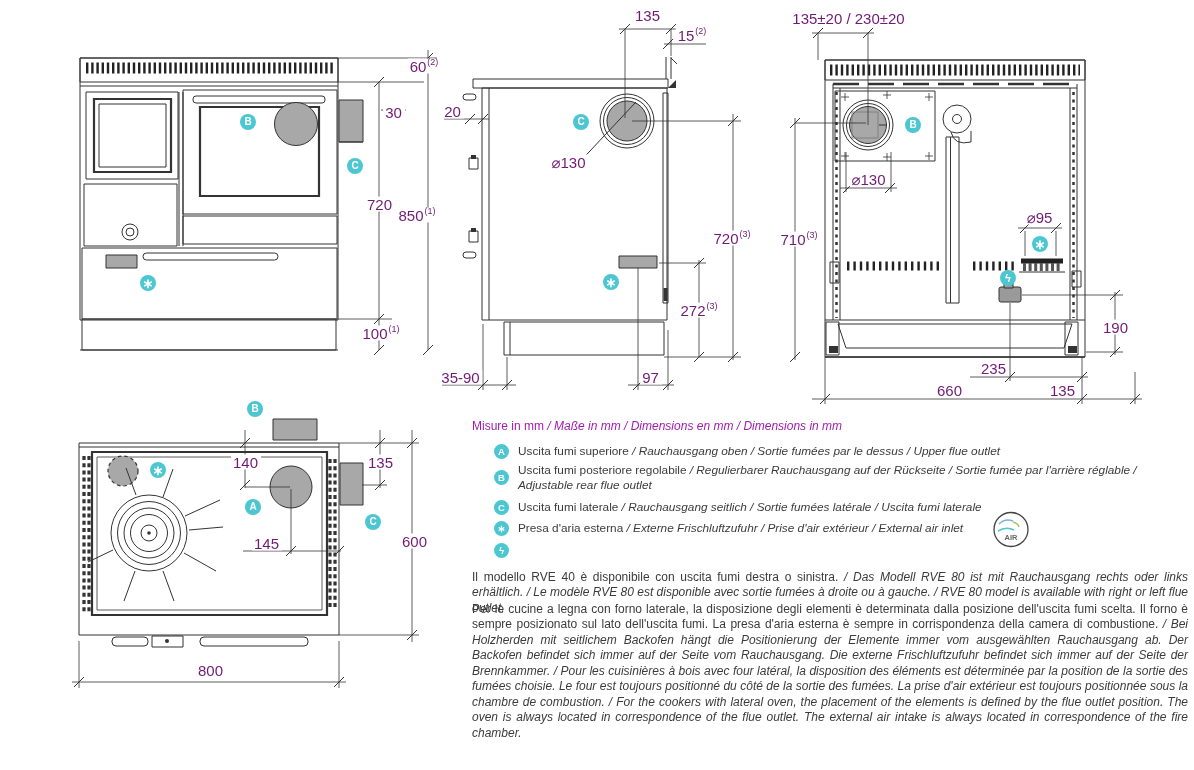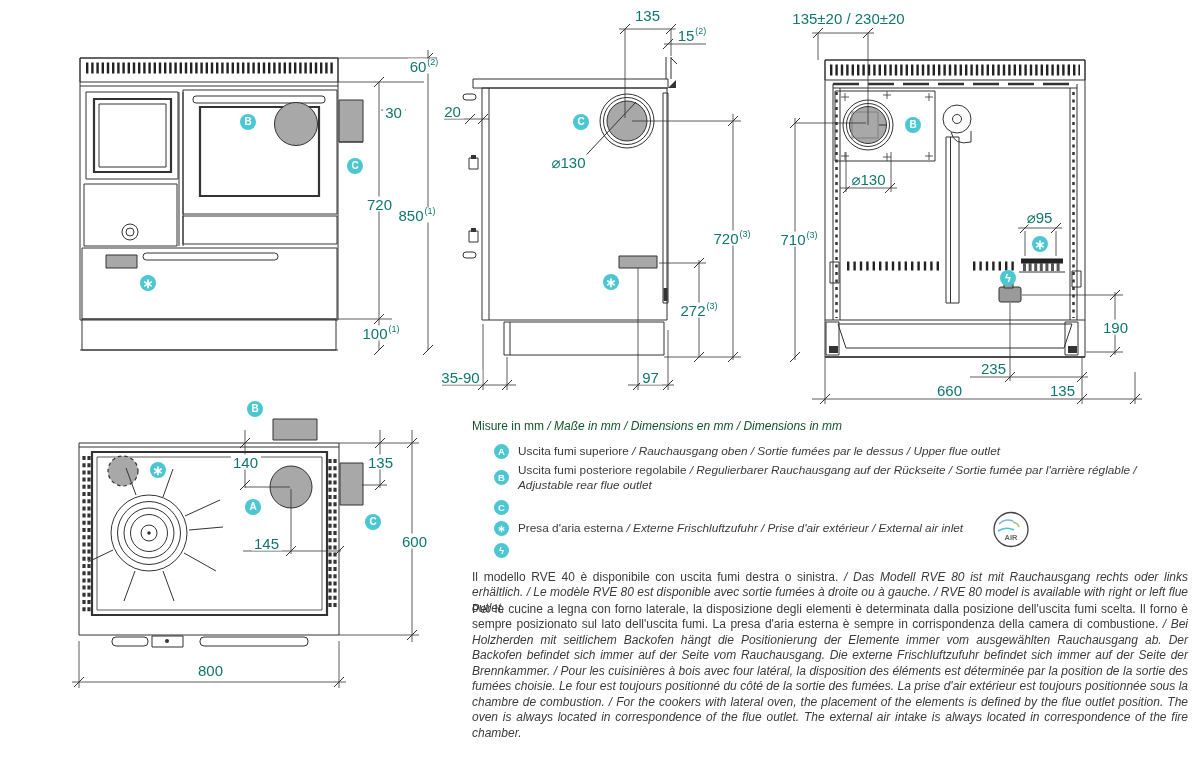--- a/index.html
+++ b/index.html
@@ -6,31 +6,31 @@
     font-family:"Liberation Sans", sans-serif;}
   #stage{position:relative;width:1194px;height:770px;background:#fff;}
   svg{position:absolute;left:0;top:0;}
   svg *{vector-effect:non-scaling-stroke;}
   .s{stroke:#333;fill:none;stroke-width:1px;}
   .s2{stroke-width:2.2px;}
   .s15{stroke-width:1.5px;}
   .thin{stroke-width:0.8px;}
   .g{fill:#a8a8a8;stroke:#333;stroke-width:1px;}
   
-  .dim{position:absolute;transform:translate(-50%,-50%);font-size:15px;color:#0f766e;
+  .dim{position:absolute;transform:translate(-50%,-50%);font-size:15px;color:#701a75;
     background:#fff;padding:0 2px;white-space:nowrap;line-height:1;}
   .dim sup{font-size:9px;position:relative;top:-1px;margin-left:1px;}
   
   .badge{position:absolute;width:16px;height:16px;border-radius:50%;background:#4cc7d1;
     color:#fff;font-size:10px;font-weight:bold;display:flex;align-items:center;
     justify-content:center;line-height:1;}
   .badge.ast{font-size:13px;}
   .badge.bolt{font-size:11px;}
   
-  .units{position:absolute;left:472px;top:419px;width:716px;font-size:12px;color:#14532d;}
+  .units{position:absolute;left:472px;top:419px;width:716px;font-size:12px;color:#a21caf;}
   .i{font-style:italic;}
   .lrow{position:absolute;left:494px;width:678px;font-size:11.8px;color:#3b3b3b;line-height:1.24;}
   .lrow .lbadge{display:inline-flex;width:15px;height:15px;border-radius:50%;background:#4cc7d1;
     color:#fff;font-weight:bold;font-size:9.5px;align-items:center;justify-content:center;
     margin-right:9px;vertical-align:top;position:relative;top:0px;flex:0 0 15px;}
   .lrow{display:flex;}
   .lrow .ltext{display:block;}
   .para{position:absolute;left:472px;width:716px;font-size:12px;color:#3b3b3b;
     line-height:1.29;text-align:justify;}
   .airwrap{position:absolute;left:991px;top:510px;width:40px;height:40px;}
@@ -342,20 +342,21 @@
 <div class="lrow" style="top:444px">
   <span class="lbadge">A</span>
   <span class="ltext"><span>Uscita fumi superiore</span><span class="i"> / Rauchausgang oben  / Sortie fumées par le dessus / Upper flue outlet</span></span>
 </div>
 <div class="lrow" style="top:463px">
   <span class="lbadge" style="align-self:center">B</span>
   <span class="ltext"><span>Uscita fumi posteriore regolabile</span><span class="i"> /  Regulierbarer Rauchausgang auf der Rückseite / Sortie fumée par l'arrière réglable / Adjustable rear flue outlet</span></span>
 </div>
 <div class="lrow" style="top:500px">
   <span class="lbadge">C</span>
+  <span class="ltext"><span>Uscita fumi laterale</span><span class="i"> / Rauchausgang seitlich  / Sortie fumées latérale / Uscita fumi laterale</span></span>
 </div>
 <div class="lrow" style="top:521px">
   <span class="lbadge">∗</span>
   <span class="ltext"><span>Presa d'aria esterna</span><span class="i"> / Externe Frischluftzufuhr / Prise d'air extérieur / External air inlet</span></span>
 </div>
 <div class="lrow" style="top:543px">
   <span class="lbadge">ϟ</span>
 </div>
 
 <div class="airwrap">

